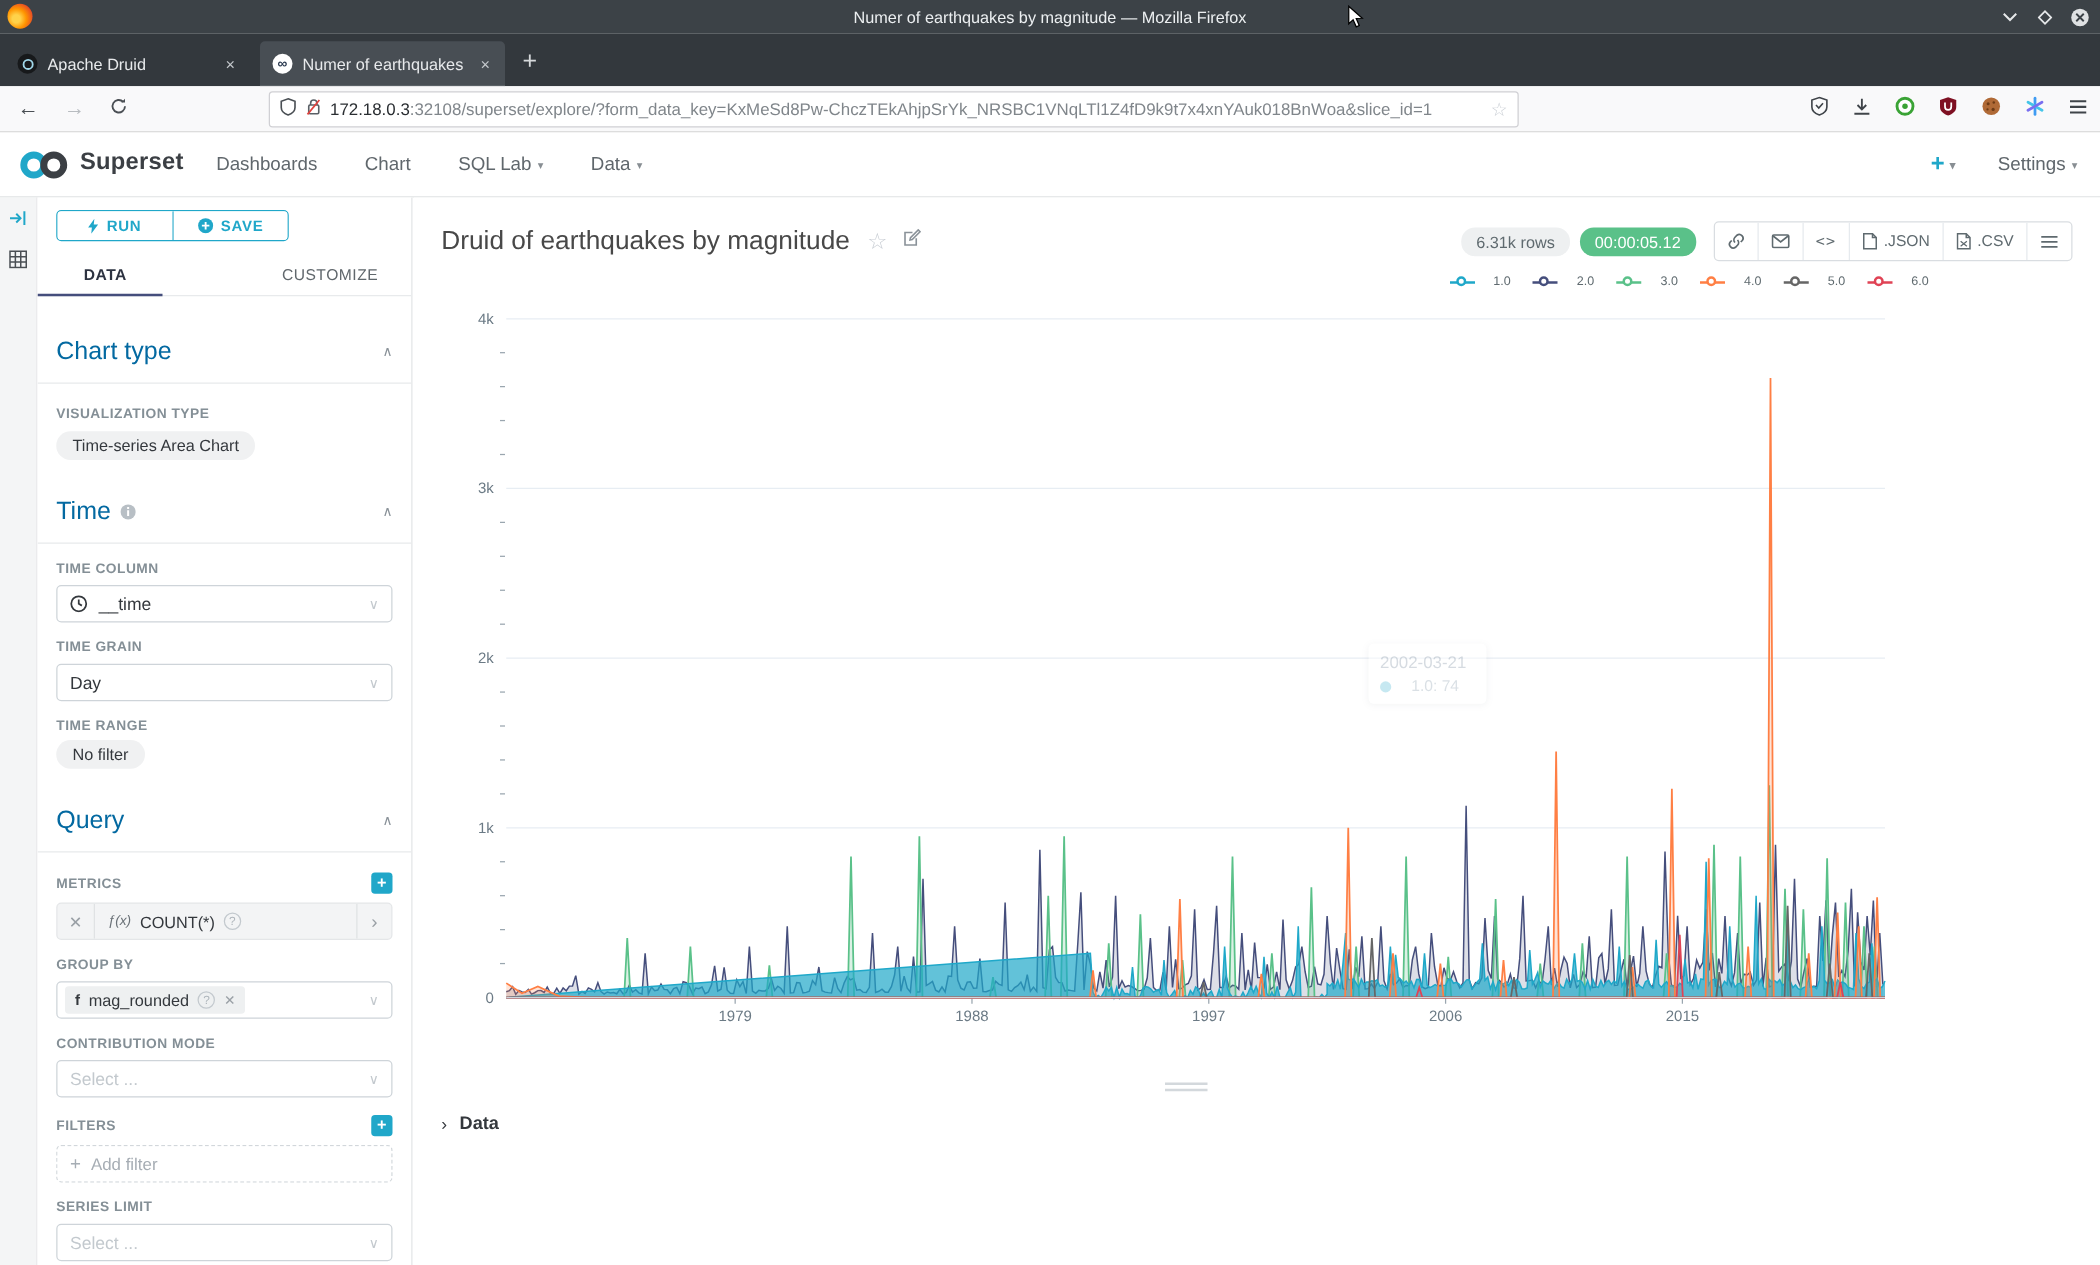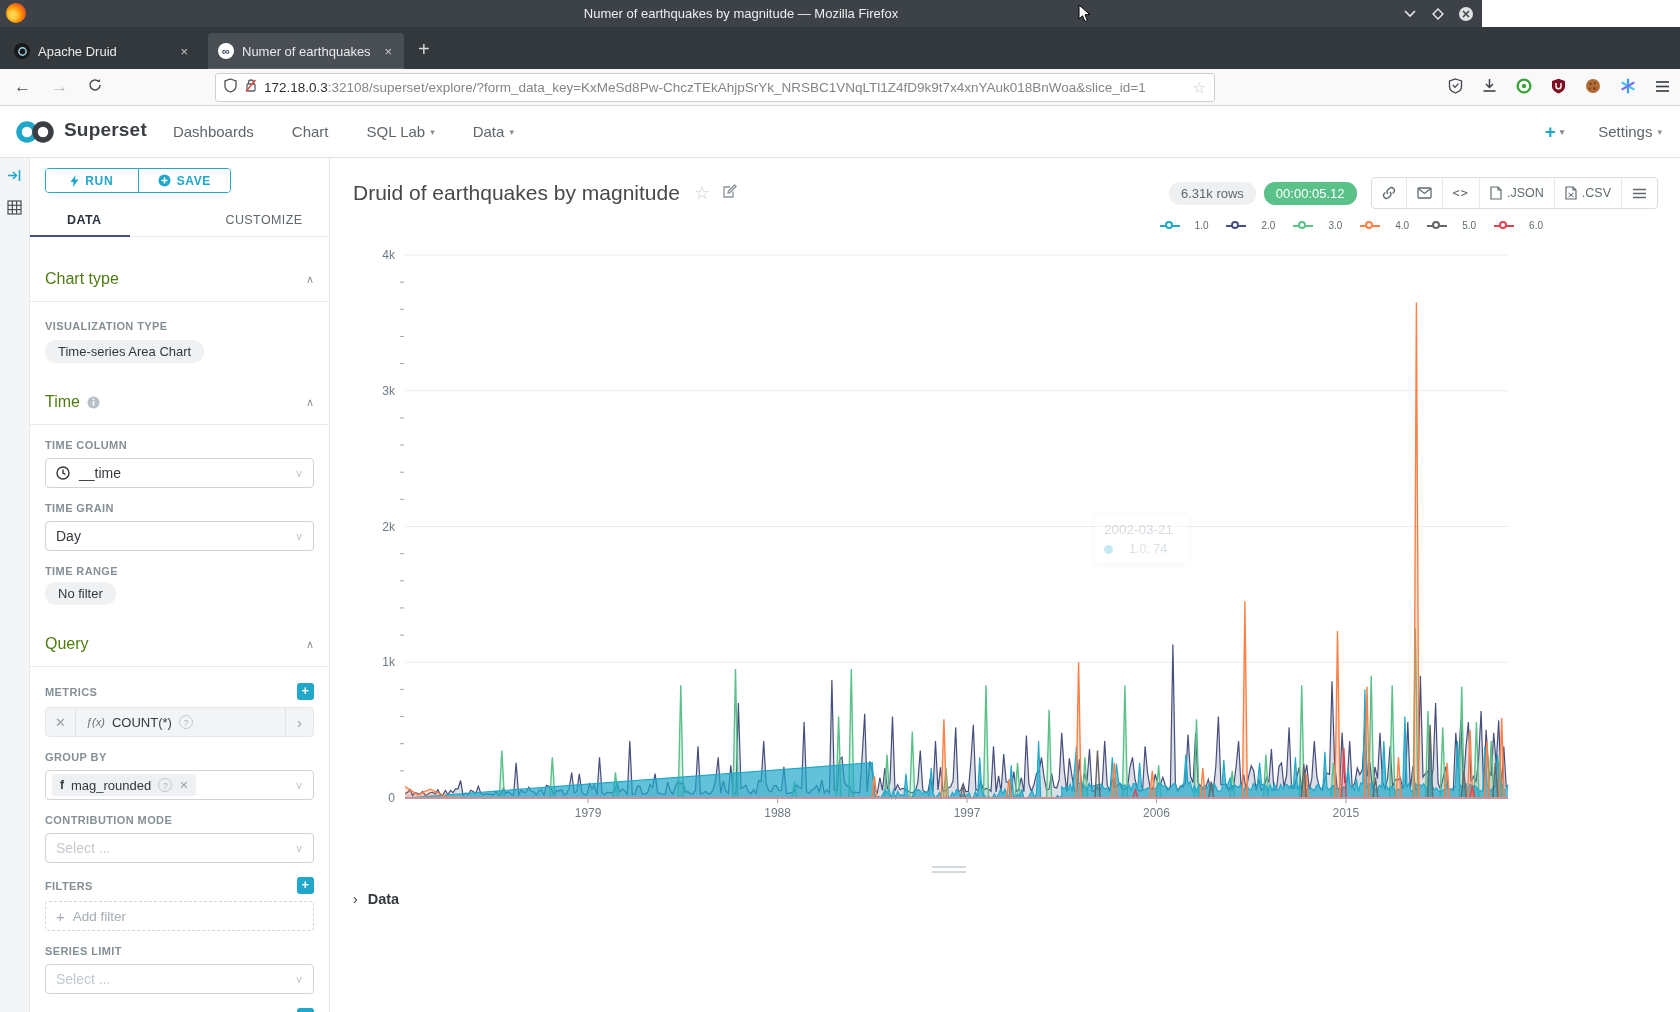--- a/index.html
+++ b/index.html
@@ -1,21 +1,21 @@
 <!DOCTYPE html>
 <html><head>
 <meta charset="utf-8">
 <style>
   * { margin:0; padding:0; box-sizing:border-box; }
   html,body { width:1680px; height:1012px; }
   body { position:relative; overflow:hidden; background:#fff;
          font-family:"Liberation Sans", sans-serif; color:#323945; }
 
   
-  .titlebar { position:absolute; left:0; top:0; width:1482px; height:27px;
+  .titlebar { position:absolute; left:0; top:0; width:1680px; height:27px;
               background:#3c4247; display:flex; align-items:center; }
   .ff-logo { position:absolute; left:6px; top:3px; width:20px; height:20px; border-radius:50%;
              background:radial-gradient(circle at 35% 60%, #ffd24a 18%, #ff9500 45%, #e3412b 80%); }
   .win-title { width:100%; text-align:center; color:#eceff1; font-size:13px; }
   .win-controls { position:absolute; right:8px; top:0; height:27px; display:flex; align-items:center; gap:12px; }
   .win-btn { width:16px; height:16px; display:flex; align-items:center; justify-content:center; }
   .cursor-arrow { position:absolute; left:1078px; top:4px; z-index:99; }
 
   .tabstrip { position:absolute; left:0; top:27px; width:1680px; height:42px; background:#33383d;
               display:flex; align-items:flex-end; }
@@ -62,21 +62,21 @@
                     letter-spacing:.6px; display:flex; align-items:center; justify-content:center; gap:6px;
                     font-family:inherit; }
   .runsave button:first-child { border-right:1px solid #20a7c9; }
   .side-tabs { display:flex; margin-top:14px; border-bottom:1px solid #e8eaec; margin-left:-15px; margin-right:-15px;
                padding:0 15px; }
   .side-tab { width:50%; padding:6px 0 9px 22px; font-size:12.5px; letter-spacing:.4px; color:#60676c; position:relative; }
   .side-tab.active { color:#2d3341; font-weight:bold; }
   .side-tab.active::after { content:""; position:absolute; left:-15px; right:50px; bottom:-1px; height:2px; background:#454e7c; }
   .section-hd { display:flex; align-items:center; justify-content:space-between; margin-top:30px; padding-bottom:13px;
                 border-bottom:1px solid #e8eaec; margin-left:-15px; margin-right:-15px; padding-left:15px; padding-right:15px; }
-  .section-hd .hd-text { font-size:16px; color:#4d7c0f; display:flex; gap:7px; align-items:center; }
+  .section-hd .hd-text { font-size:20px; color:#0369a1; display:flex; gap:7px; align-items:center; }
   .chev { color:#8a9299; font-size:11px; }
   .fld-label { margin-top:14px; display:flex; align-items:center; justify-content:space-between;
                font-size:11px; font-weight:bold; letter-spacing:.4px; color:#848f96; }
   .pill { display:inline-block; background:#f0f1f2; border-radius:12px; padding:4px 13px; font-size:13px; color:#34383d; margin-top:8px; }
   .select { margin-top:7px; height:30px; border:1px solid #ced4d9; border-radius:4px; display:flex;
             align-items:center; padding:0 10px; gap:9px; font-size:14px; color:#34383d; background:#fff; position:relative; }
   .select .sel-caret { position:absolute; right:10px; color:#c3c9ce; font-size:11px; }
   .select .placeholder { color:#c3c9ce; }
   .plusbtn { width:17px; height:17px; background:#20a7c9; color:#fff; border-radius:3px; font-size:13px;
              line-height:15px; text-align:center; font-weight:bold; }

